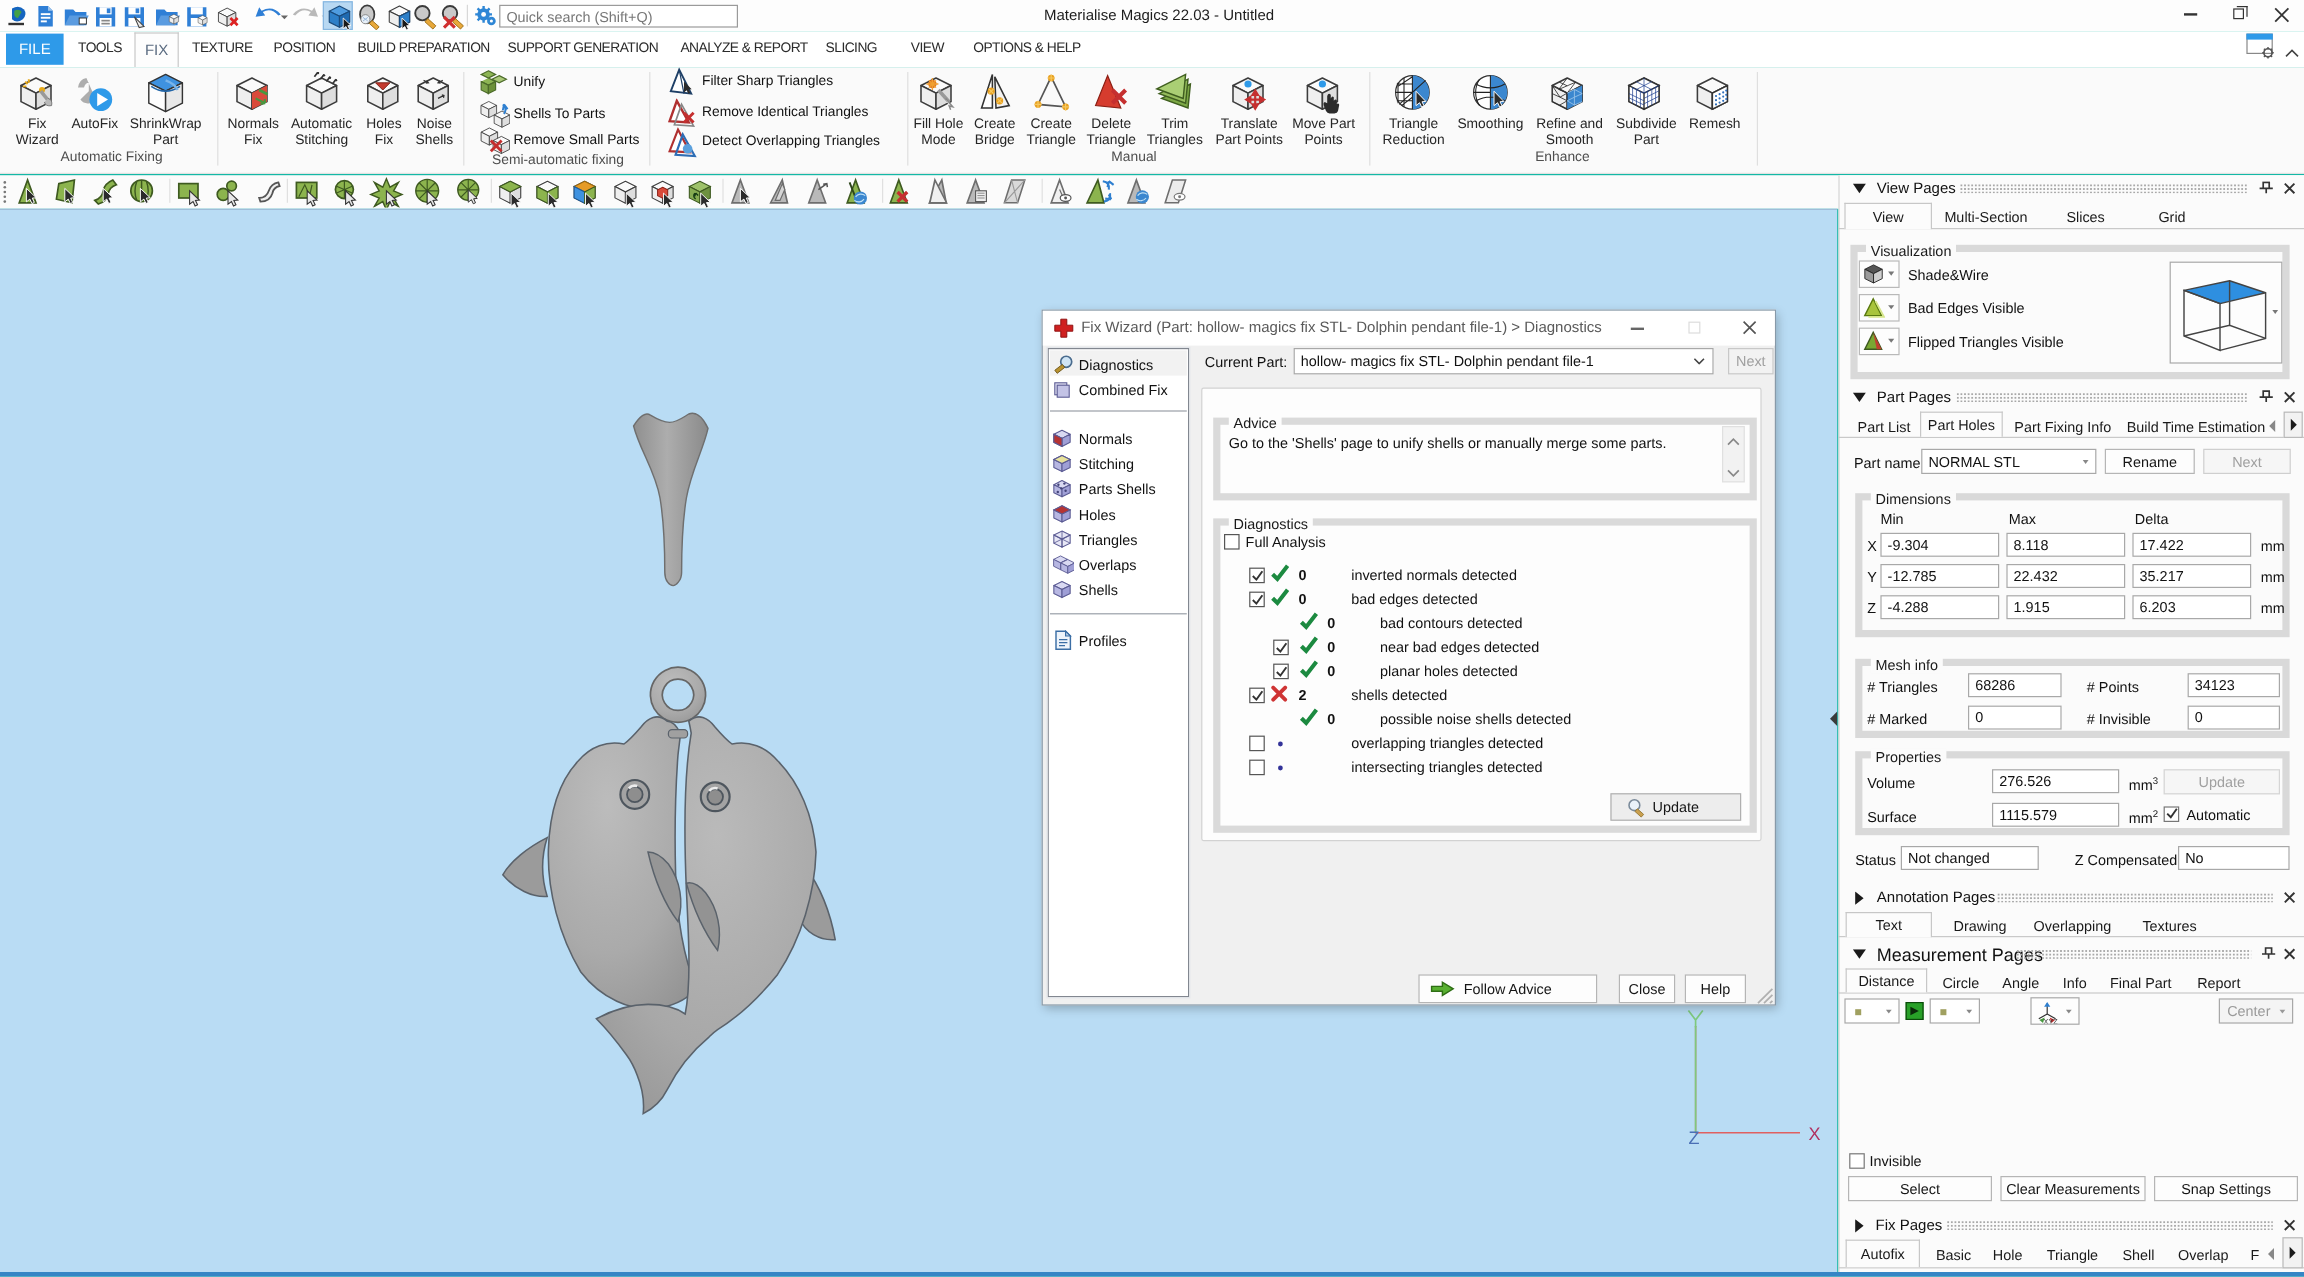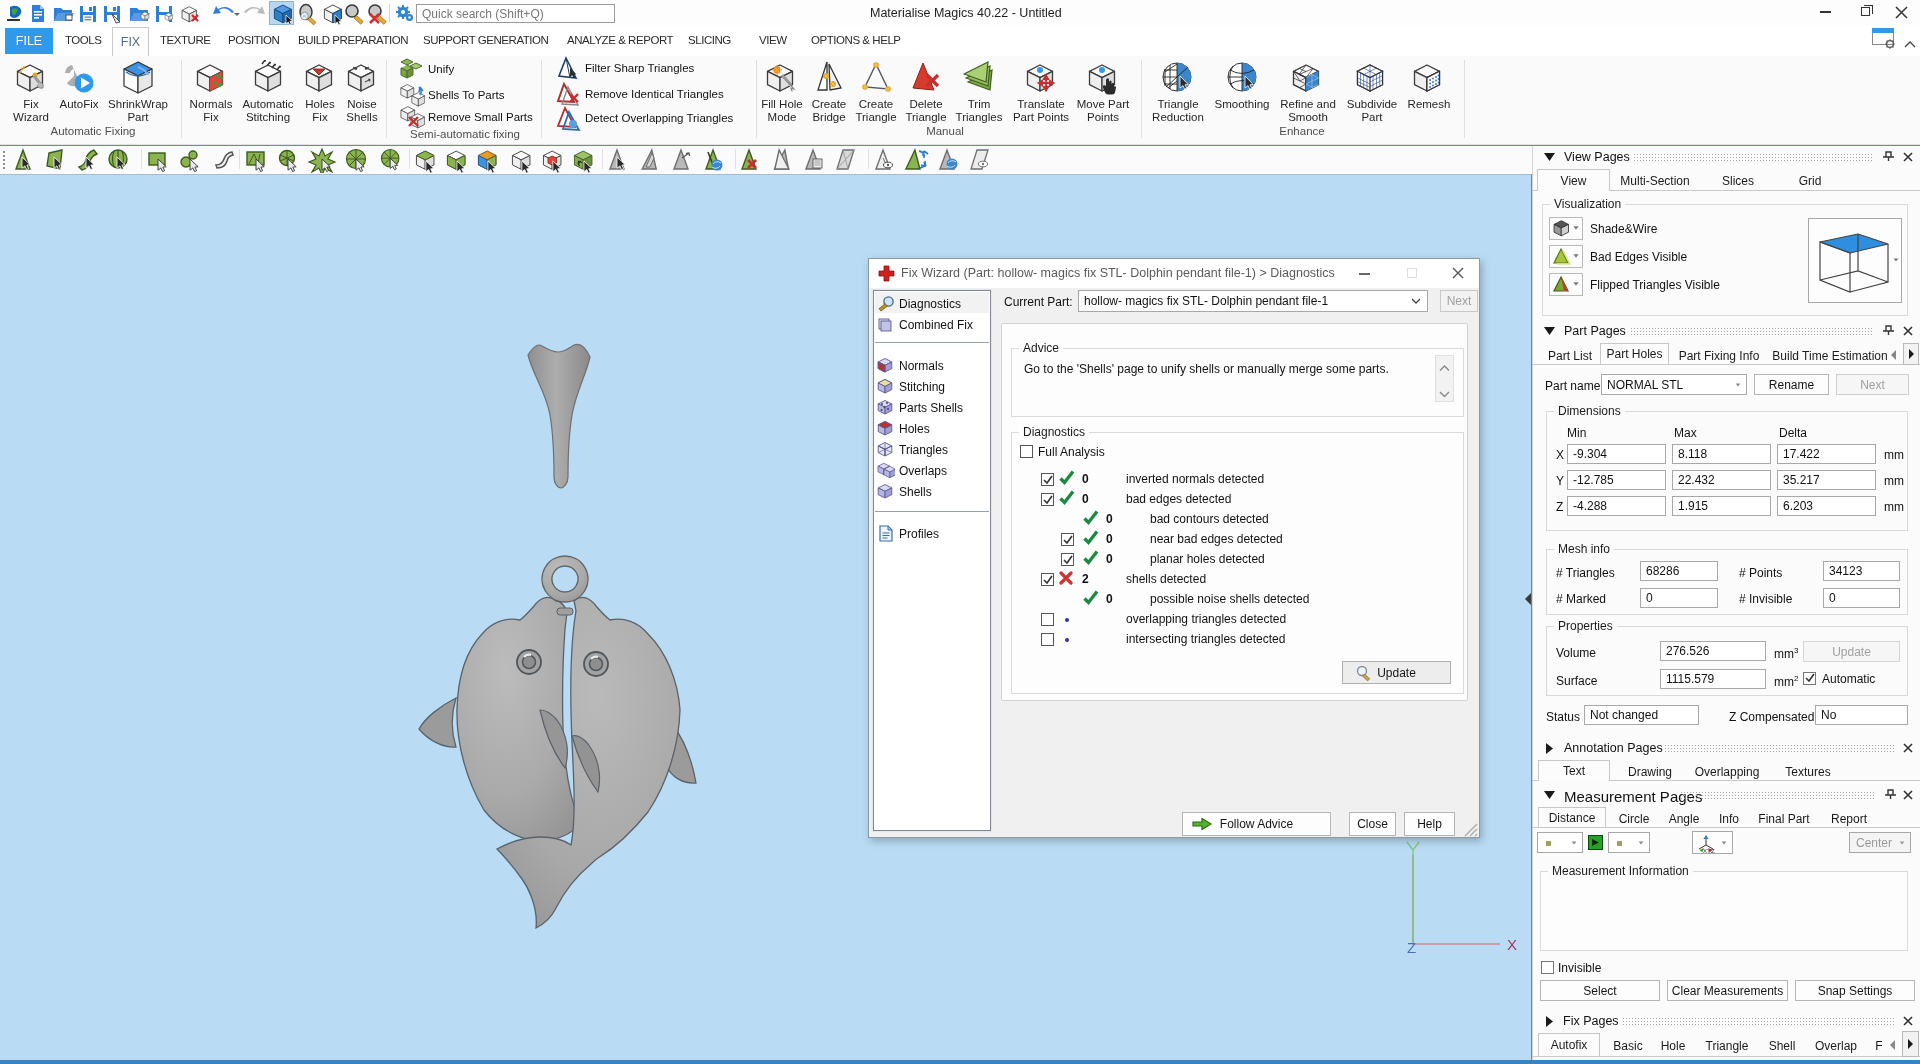--- a/index.html
+++ b/index.html
@@ -4,21 +4,21 @@
 <style>
 *{margin:0;padding:0;box-sizing:border-box}
 html,body{width:1920px;height:1064px;overflow:hidden}
 body{font-family:"Liberation Sans",sans-serif;-webkit-font-smoothing:antialiased}
 #app{position:relative;width:1920px;height:1064px;background:#14b8a6;overflow:hidden}
 .abs{position:absolute}
 .tabtxt{font-size:11.5px;color:#2b2b2b;letter-spacing:-0.45px}
 .ribname{font-size:11.5px;color:#262626;text-align:center;line-height:13px}
 .grpname{font-size:11.5px;color:#4e4e4e;text-align:center}
 .vsep{position:absolute;width:1px;background:#dfdfdf}
-.gb{position:absolute;border:1px solid #d946ef}
+.gb{position:absolute;border:6px solid #d946ef}
 .gb>span{position:absolute;top:-8px;left:7px;padding:0 4px;font-size:12px;color:#1a1a1a;white-space:nowrap}
 .inp{position:absolute;background:#fff;border:1px solid #a8a8a8;font-size:12px;color:#111;display:flex;align-items:center;padding:0 5px;white-space:nowrap}
 .btn{position:absolute;background:#fdfdfd;border:1px solid #b5b5b5;font-size:12px;color:#151515;display:flex;align-items:center;justify-content:center;white-space:nowrap}
 .btn.dis{color:#a0a0a0}
 .cb{position:absolute;width:13px;height:13px;background:#fff;border:1px solid #555}
 .hdrdots{background-image:radial-gradient(#a8a8a8 0.7px, transparent 0.85px);background-size:3px 3px;background-position:0 0}
 .ptab{position:absolute;font-size:12px;color:#1a1a1a;display:flex;align-items:center;justify-content:center}
 .ptab.sel{background:#fcfcfc;border:1px solid #c7c7c7;border-bottom:none}
 .dd{width:0;height:0;border-left:3.5px solid transparent;border-right:3.5px solid transparent;border-top:4px solid #616161}
 .lbl{position:absolute;font-size:12px;color:#111;white-space:nowrap}
@@ -146,21 +146,21 @@
           <circle cx="8" cy="8" r="2" fill="#fff"></circle>
           <g stroke="#2e86d5" stroke-width="2">
             <path d="M8 1 v3 M8 12 v3 M1 8 h3 M12 8 h3 M3 3 l2 2 M11 11 l2 2 M13 3 l-2 2 M5 11 l-2 2"></path>
           </g>
           <circle cx="14.5" cy="13.5" r="3.6" fill="#2e86d5"></circle>
           <circle cx="14.5" cy="13.5" r="1.3" fill="#fff"></circle>
         </g>
 </svg>
 </div>
 <div class="abs" style="left:416px;top:4px;width:199px;height:19px;border:1px solid #9a9a9a;background:#fff;font-size:12px;color:#777;display:flex;align-items:center;padding-left:5px">Quick search (Shift+Q)</div>
-<div class="abs" style="left:870px;top:6px;font-size:12.5px;color:#1c1c1c">Materialise Magics 40.22 - Untitled</div>
+<div class="abs" style="left:870px;top:6px;font-size:12.5px;color:#1c1c1c">Materialise Magics 22.03 - Untitled</div>
 
 <div class="abs" style="left:1820px;top:11px;width:11px;height:1.6px;background:#333"></div>
 <div class="abs" style="left:1861px;top:7px;width:9px;height:9px;border:1.4px solid #333"></div>
 <div class="abs" style="left:1864px;top:4.5px;width:9px;height:9px;border:1.4px solid #333;border-left:none;border-bottom:none"></div>
 <svg class="abs" style="left:1895px;top:6px" width="13" height="13">
       <path d="M1 1 L12 12 M12 1 L1 12" stroke="#333" stroke-width="1.5"></path>
     </svg>
 
 <div class="abs" style="left:0;top:26px;width:1920px;height:30px;background:#fff"></div>
 <div class="abs" style="left:5px;top:28px;width:48px;height:26px;background:#2e9ae9;color:#fff;font-size:12.5px;display:flex;align-items:center;justify-content:center">FILE</div>
@@ -1106,23 +1106,20 @@
         <path d="M16.5 16 l-4.4 -2 l1.4 4.6Z" fill="#c03030"></path>
         <text x="7" y="19" font-size="6" fill="#333">XYZ</text>
       </svg>
       <div class="ar dd" style="border-top-color:#888;transform:translateY(-50%) scale(0.8)"></div>
     </div>
 <div class="combo" style="left:1849px;top:832px;width:62px;height:21px;background:#f4f4f4">
       <div class="abs" style="left:6px;top:3px;font-size:12px;color:#9a9a9a">Center</div>
       <div class="ar dd" style="border-top-color:#999;transform:translateY(-50%) scale(0.8)"></div>
     </div>
 
-<div class="gb" style="left:1540px;top:871px;width:368px;height:80px;border-color:#d9d9d9;background:#fdfdfd">
-      <span style="background:#fbfbfb">Measurement Information</span>
-    </div>
 <div class="cb" style="left:1541px;top:961px;border-color:#777"></div>
 <div class="abs lbl" style="left:1558px;top:961px">Invisible</div>
 <div class="btn" style="left:1540px;top:980px;width:120px;height:21px">Select</div>
 <div class="btn" style="left:1667px;top:980px;width:121px;height:21px">Clear Measurements</div>
 <div class="btn" style="left:1795px;top:980px;width:120px;height:21px">Snap Settings</div>
 
 <svg class="abs" style="left:1545px;top:1016px" width="9" height="12">
       <path d="M1 0 L8 5.5 L1 11Z" fill="#1a1a1a"></path>
     </svg>
 <div class="abs lbl" style="left:1563px;top:1014px;font-size:12.5px">Fix Pages</div>

